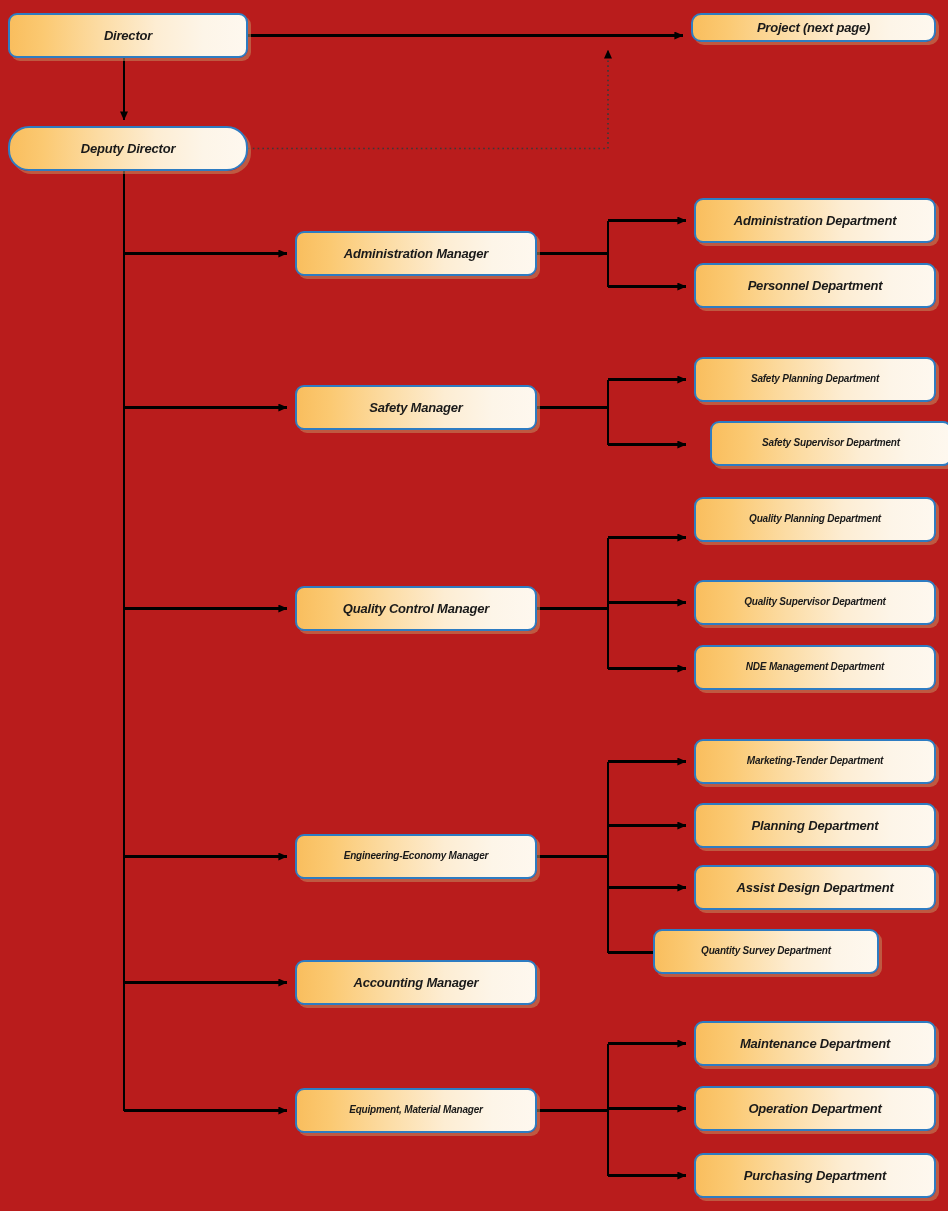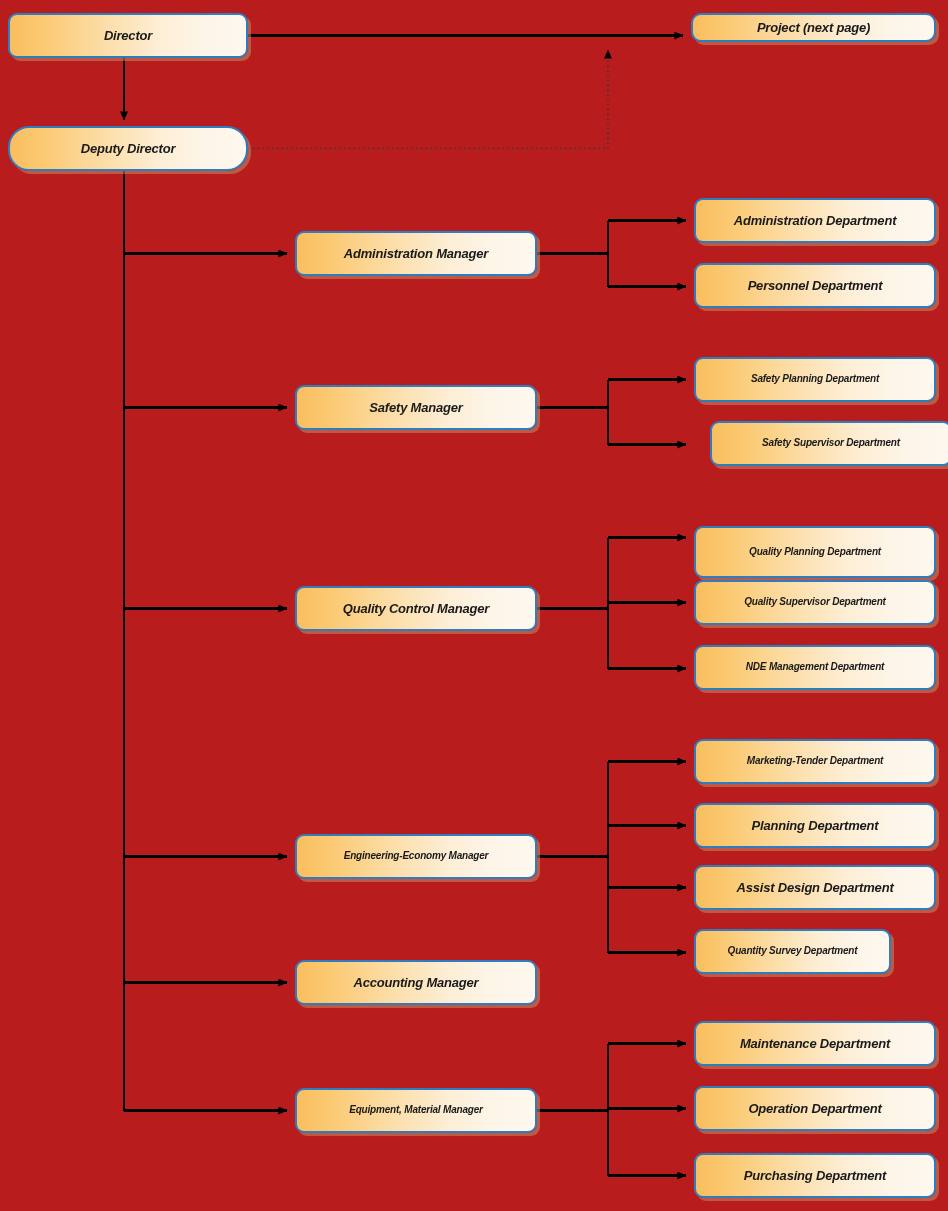--- a/index.html
+++ b/index.html
@@ -173,21 +173,21 @@
   </div>
 
   <div class="node small" style="left:694px; top:357px; width:242px; height:45px;">
     <span class="label">Safety Planning Department</span>
   </div>
 
   <div class="node small" style="left:694px; top:421px; width:242px; height:45px;margin-left:16px;">
     <span class="label">Safety Supervisor Department</span>
   </div>
 
-  <div class="node small" style="left:694px; top:526px; width:242px; height:52px;">
+  <div class="node small" style="left:694px; top:497px; width:242px; height:45px;">
     <span class="label">Quality Planning Department</span>
   </div>
 
   <div class="node small" style="left:694px; top:580px; width:242px; height:45px;">
     <span class="label">Quality Supervisor Department</span>
   </div>
 
   <div class="node small" style="left:694px; top:645px; width:242px; height:45px;">
     <span class="label">NDE Management Department</span>
   </div>
@@ -197,21 +197,21 @@
   </div>
 
   <div class="node" style="left:694px; top:803px; width:242px; height:45px;">
     <span class="label">Planning Department</span>
   </div>
 
   <div class="node" style="left:694px; top:865px; width:242px; height:45px;">
     <span class="label">Assist Design Department</span>
   </div>
 
-  <div class="node small" style="left:694px; top:929px; width:197px; height:45px;">
+  <div class="node small" style="left:653px; top:929px; width:226px; height:45px;">
     <span class="label">Quantity Survey Department</span>
   </div>
 
   <div class="node" style="left:694px; top:1021px; width:242px; height:45px;">
     <span class="label">Maintenance Department</span>
   </div>
 
   <div class="node" style="left:694px; top:1086px; width:242px; height:45px;">
     <span class="label">Operation Department</span>
   </div>

